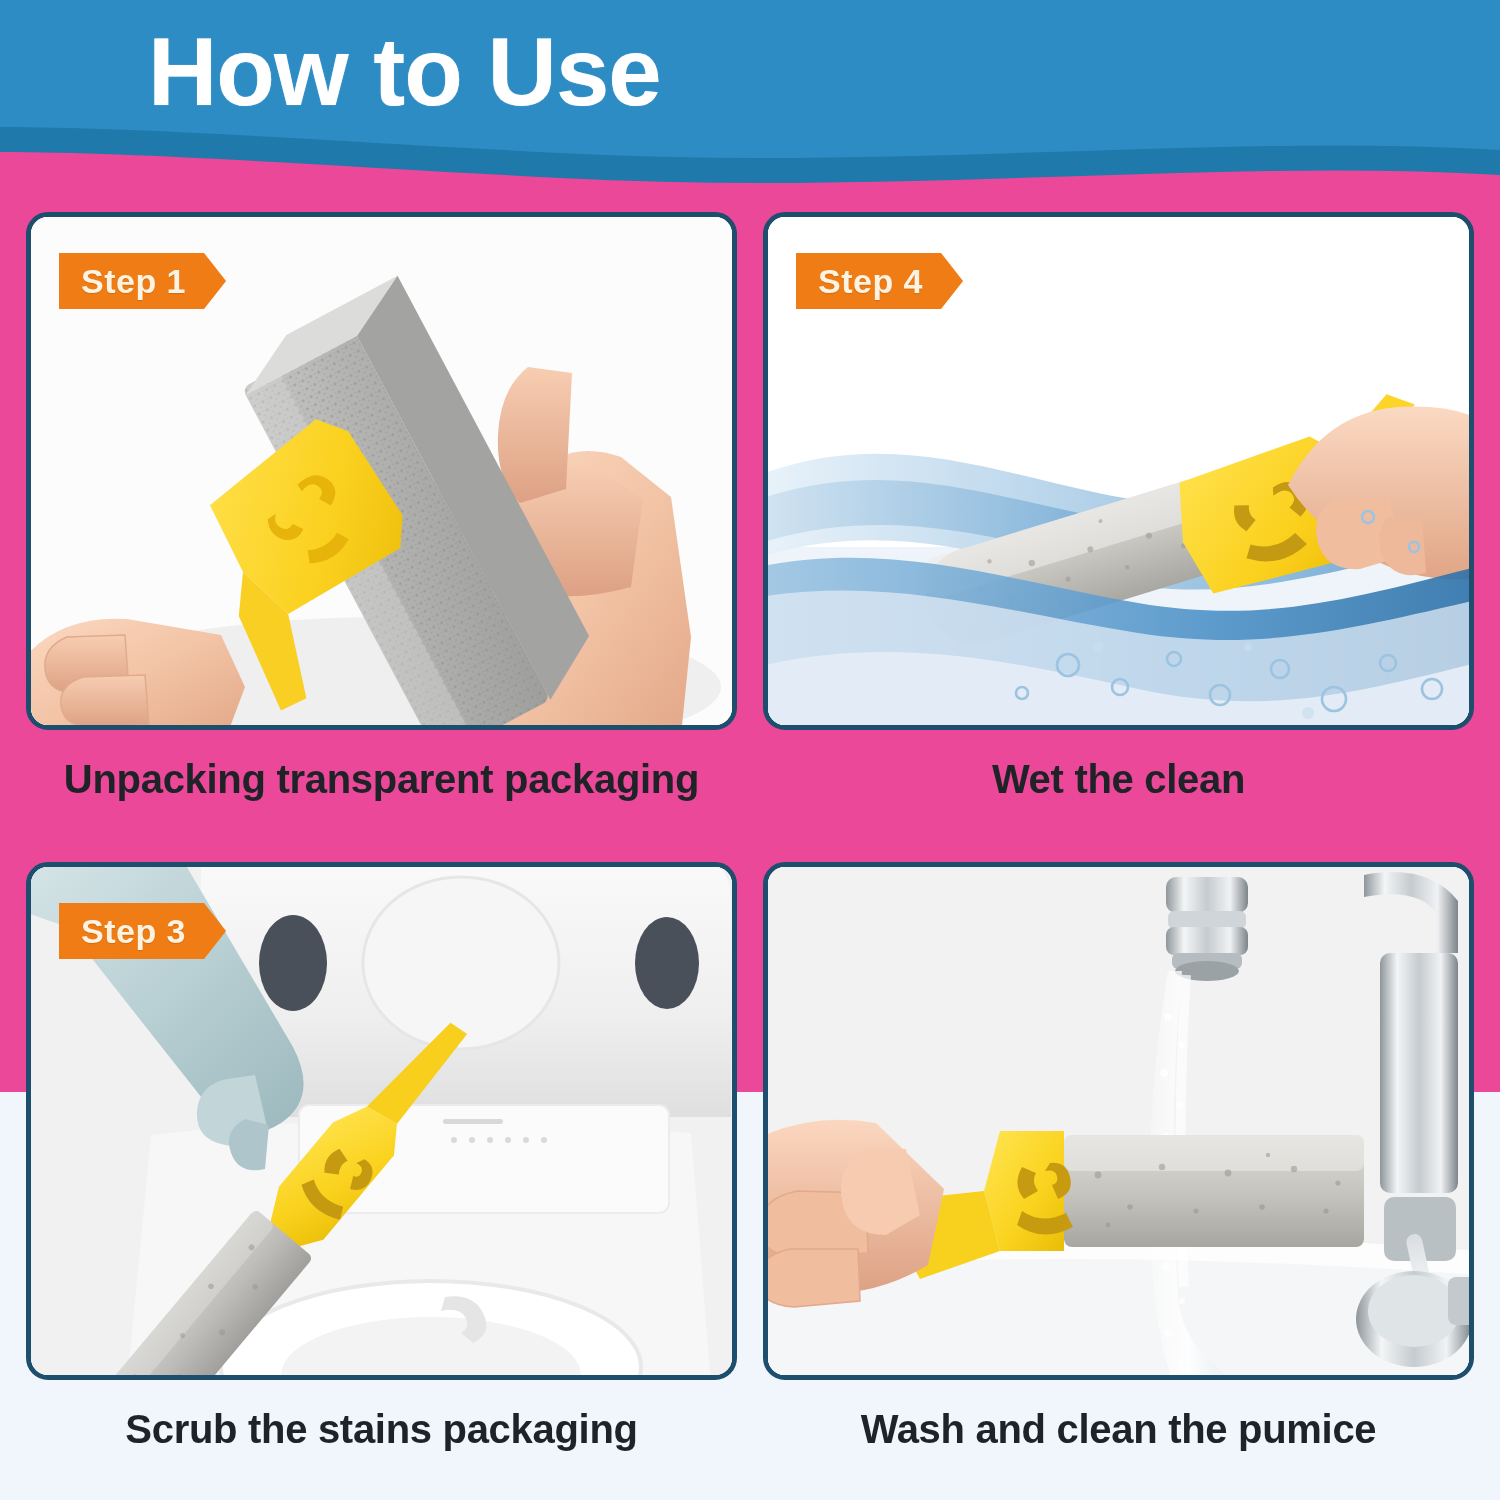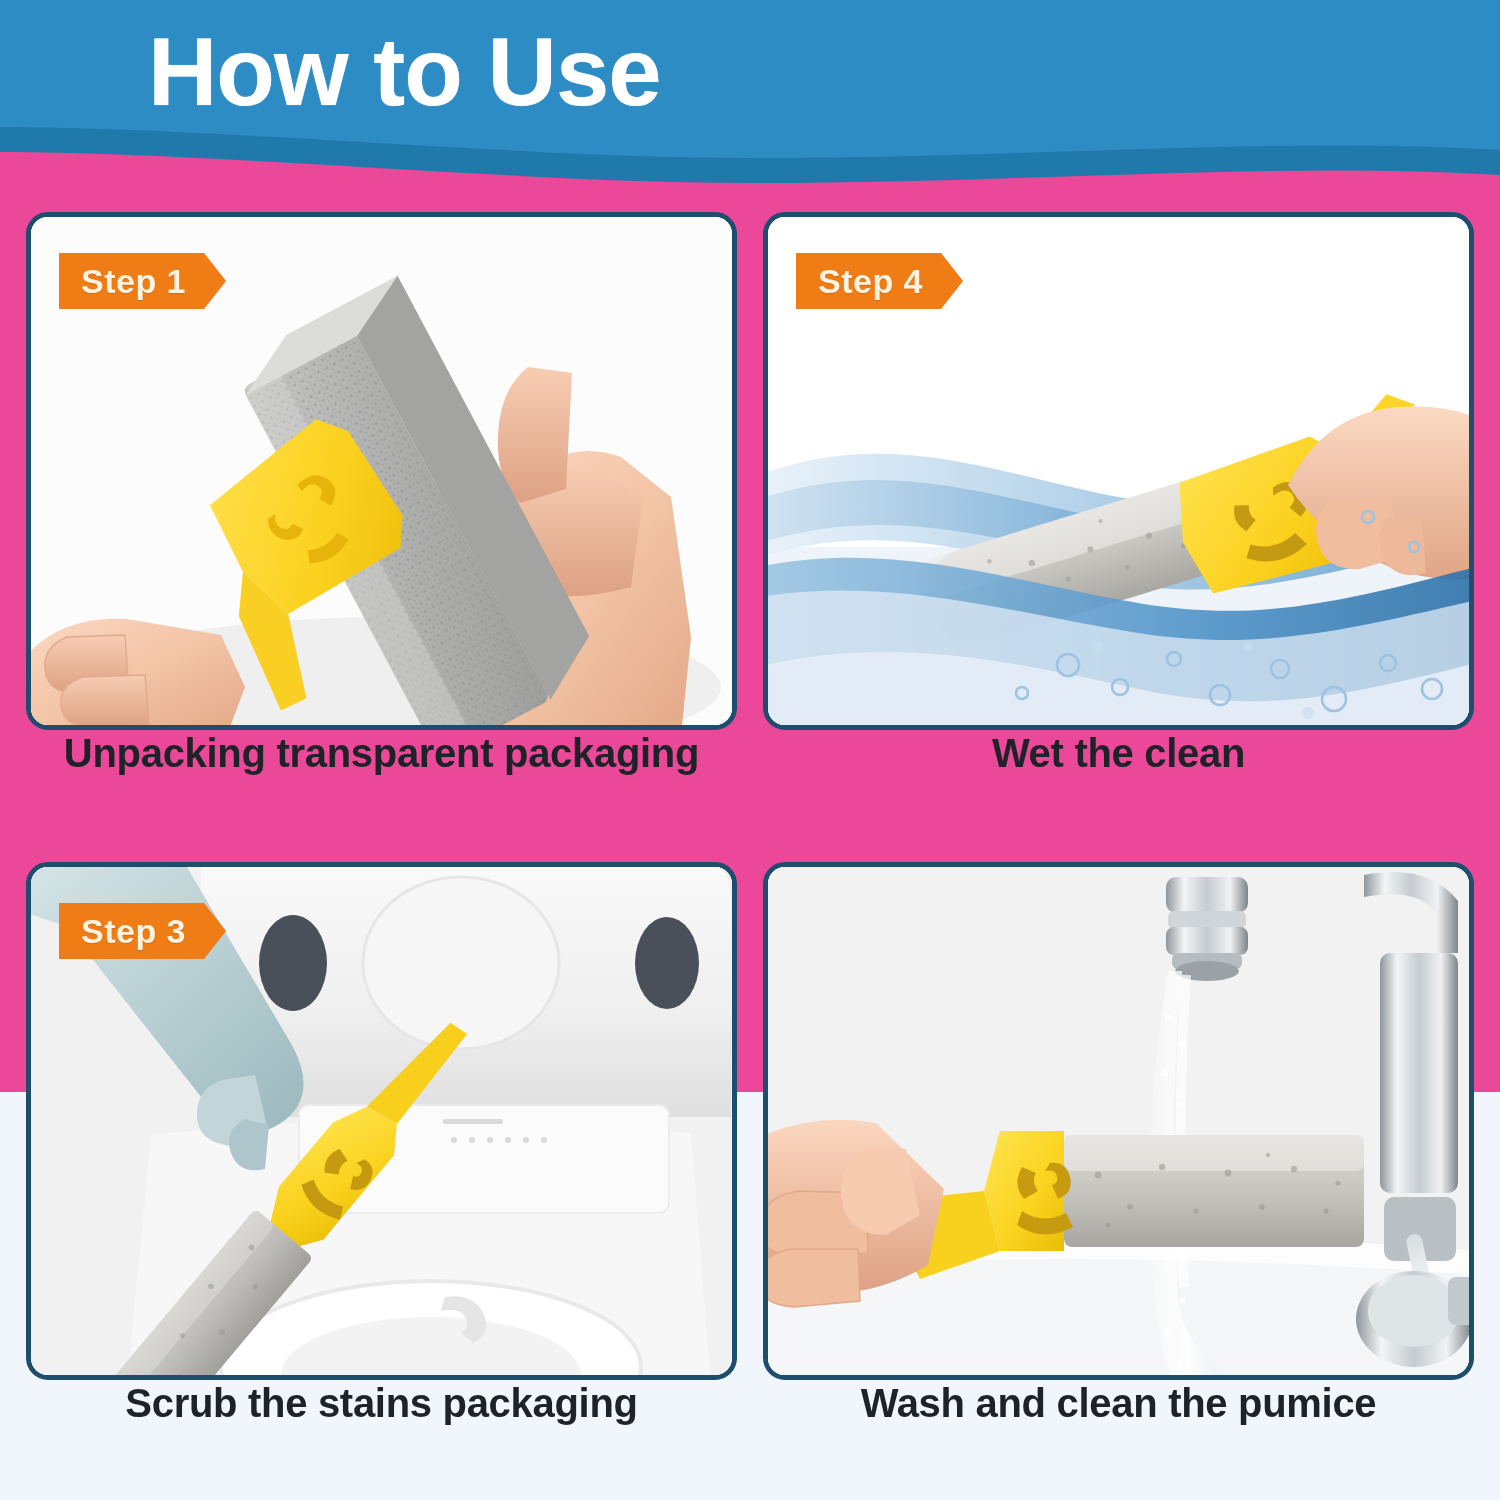--- a/index.html
+++ b/index.html
@@ -68,20 +68,21 @@
     text-shadow: 0 1px 1px rgba(0,0,0,.12);
   }
 
   .caption {
     width: 711px;
     text-align: center;
     font-size: 40px;
     font-weight: bold;
     color: #1f2328;
     line-height: 1.15;
+    padding-top: 26px;
     letter-spacing: -.3px;
   }
 
   
   .scene { position: absolute; inset: 0; }
 
   
   
   .p1 { background: linear-gradient(160deg,#fdfdfd 0%,#f7f7f7 55%,#efefef 100%); }
 

